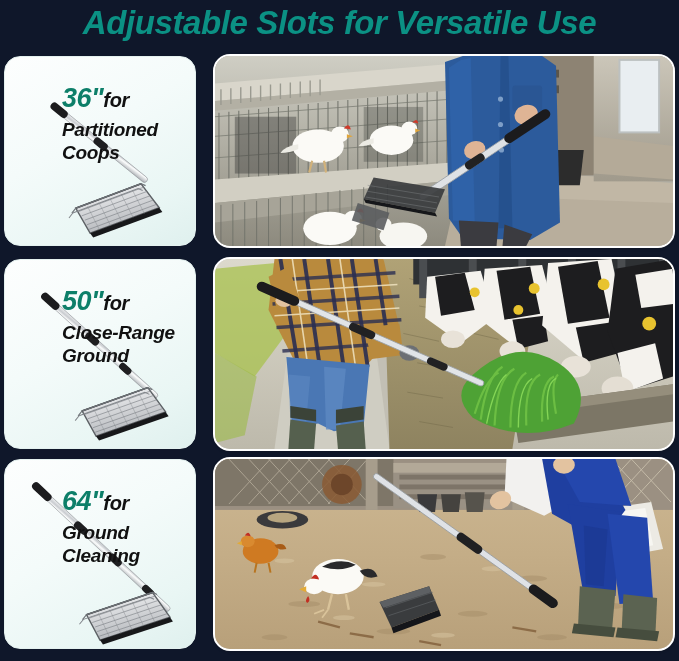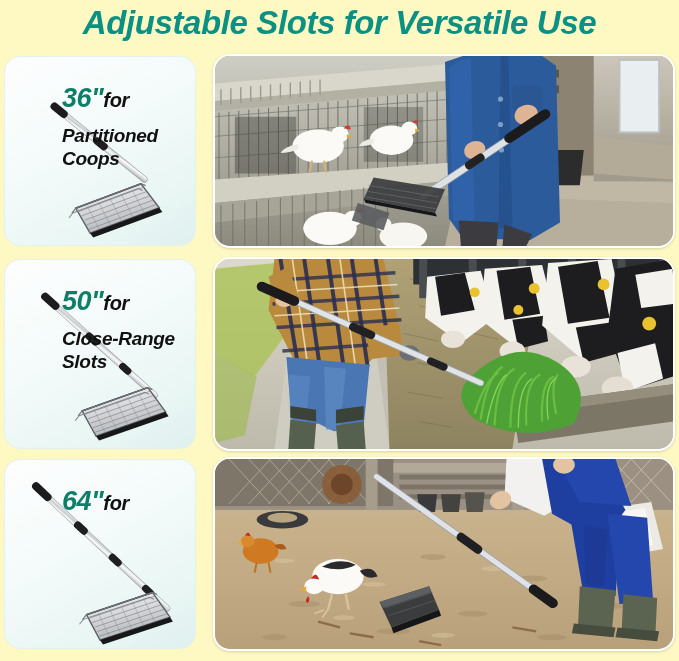--- a/index.html
+++ b/index.html
@@ -9,21 +9,21 @@
     height: 661px;
     background: #ffffff;
     font-family: "Liberation Sans", sans-serif;
     overflow: hidden;
   }
 
   #page {
     position: relative;
     width: 679px;
     height: 661px;
-    background: #fef9c3;
+    background: #0f172a;
   }
 
   
   #title {
     position: absolute;
     left: 0;
     top: 2px;
     width: 679px;
     height: 42px;
     text-align: center;
@@ -78,21 +78,21 @@
     font-size: 27px;
     font-weight: bold;
     font-style: italic;
     letter-spacing: -0.5px;
   }
   .spec-for {
     font-size: 20px;
   }
   .spec-desc {
     display: block;
-    margin-top: 12px;
+    margin-top: 6px;
   }
 
   
   .tool { position: absolute; inset: 0; }
 
   
   .photo-card {
     position: absolute;
     left: 213px;
     top: 2px;
@@ -368,21 +368,21 @@
               <path d="M52,-32 L58,-6"></path>
           </g>
           <path d="M-8,-28 L62,-36" stroke="#4c5054" stroke-width="1.6" fill="none"></path>
           <path d="M-13,-24 L-8,-28 L62,-36 L66,-33" fill="none" stroke="#6f7378" stroke-width="1.2"></path>
           <path d="M-17,-20 L-12,-24 L58,-32 L62,-29" fill="none" stroke="#83878c" stroke-width="1"></path>
         </g>
       </svg>
 
       <div class="spec-text">
         <span class="spec-size">50"</span><span class="spec-for">for</span>
-        <span class="spec-desc">Close-Range Slots</span>
+        <span class="spec-desc">Close-Range Ground</span>
       </div>
     </div>
 
     <div class="photo-card">
       <svg viewBox="0 0 462 194" preserveAspectRatio="none">
         <defs>
           <linearGradient id="grnd1" x1="0" y1="0" x2="0" y2="1">
             <stop offset="0" stop-color="#dcd9cc"></stop>
               <stop offset="1" stop-color="#bdb9ab"></stop>
           </linearGradient>
@@ -561,20 +561,21 @@
               <path d="M52,-32 L58,-6"></path>
           </g>
           <path d="M-8,-28 L62,-36" stroke="#4c5054" stroke-width="1.6" fill="none"></path>
           <path d="M-13,-24 L-8,-28 L62,-36 L66,-33" fill="none" stroke="#6f7378" stroke-width="1.2"></path>
           <path d="M-17,-20 L-12,-24 L58,-32 L62,-29" fill="none" stroke="#83878c" stroke-width="1"></path>
         </g>
       </svg>
 
       <div class="spec-text">
         <span class="spec-size">64"</span><span class="spec-for">for</span>
+        <span class="spec-desc">Ground Cleaning</span>
       </div>
     </div>
 
     <div class="photo-card">
       <svg viewBox="0 0 462 194" preserveAspectRatio="none">
         <defs>
           <linearGradient id="gnd2" x1="0" y1="0" x2="0" y2="1">
             <stop offset="0" stop-color="#cdb893"></stop>
               <stop offset="0.5" stop-color="#c4ad87"></stop>
             <stop offset="1" stop-color="#b8a07a"></stop>

